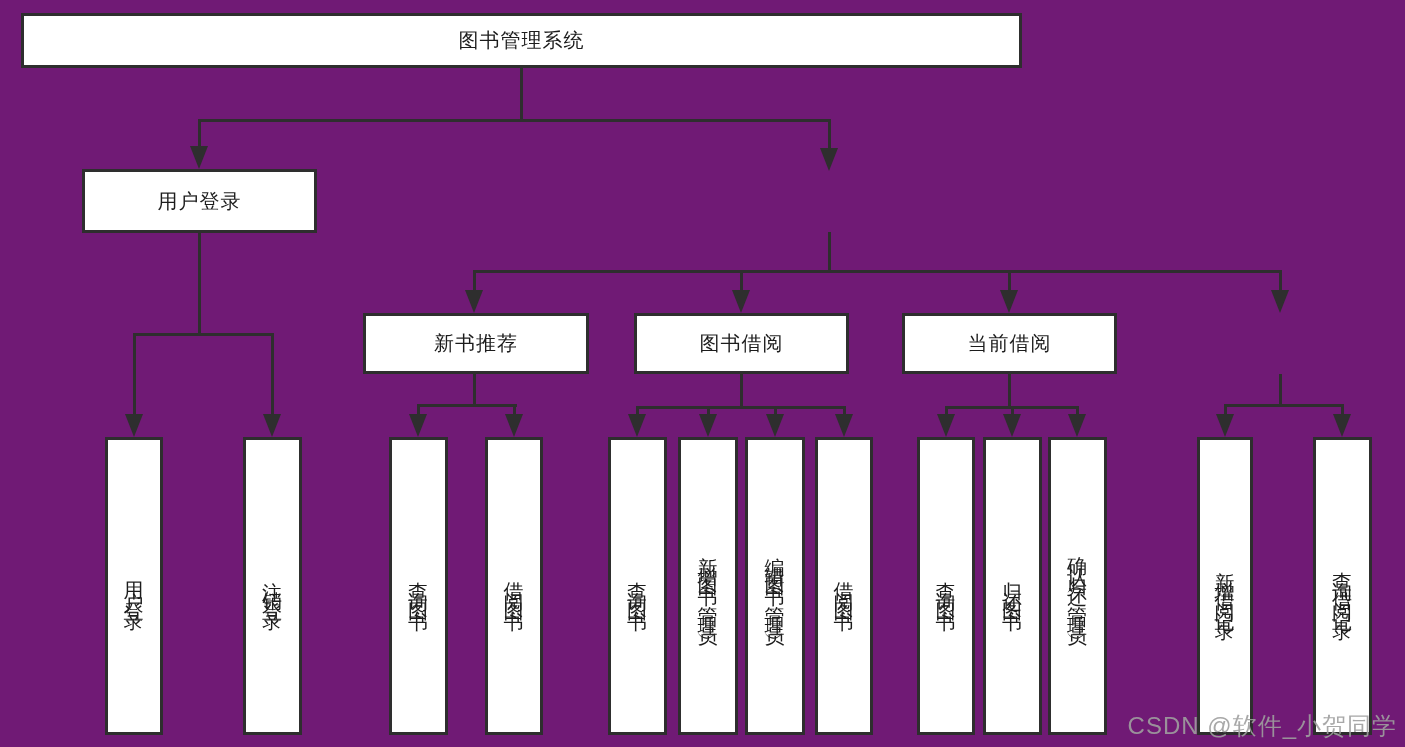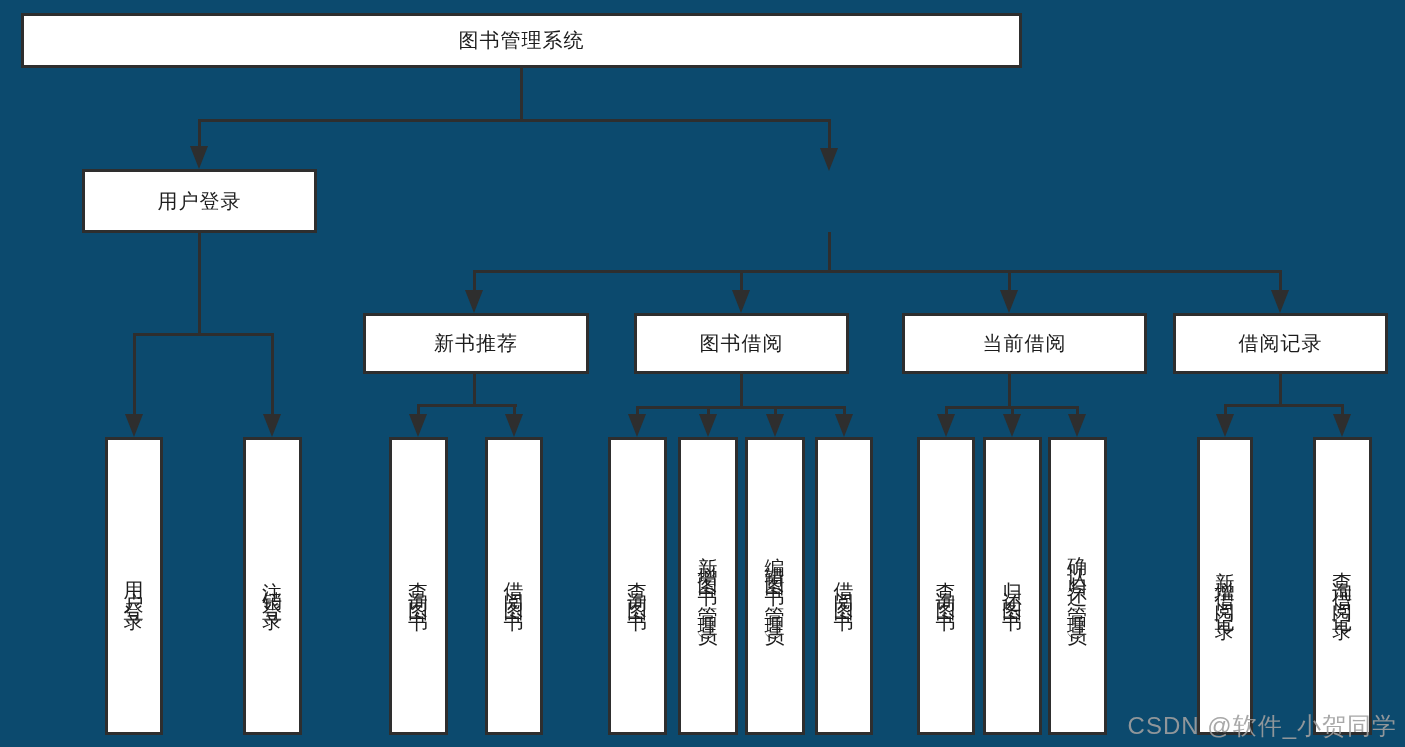--- a/index.html
+++ b/index.html
@@ -1,17 +1,17 @@
 <!DOCTYPE html>
 <html><head>
 <meta charset="utf-8">
 <style>
   html,body{margin:0;padding:0;background:#ffffff;}
   #diagram{
-    position:relative;width:1405px;height:747px;background:#0c4a6e;overflow:hidden;
+    position:relative;width:1405px;height:747px;background:#701a75;overflow:hidden;
     font-family:"Liberation Sans", sans-serif;color:#1c1c1c;
   }
   .box{
     position:absolute;box-sizing:border-box;border:3px solid #2e2e2e;background:#ffffff;
     display:flex;align-items:center;justify-content:center;
     font-size:20px;color:#1c1c1c;letter-spacing:1px;
   }
   .vbox{
     writing-mode:vertical-rl;text-orientation:mixed;letter-spacing:10px;
     display:flex;align-items:center;justify-content:center;
@@ -57,22 +57,21 @@
   <div class="arr" style="left:465px;top:290px;"></div>
   <div class="ln" style="left:740px;top:270px;width:3px;height:25px;"></div>
   <div class="arr" style="left:732px;top:290px;"></div>
   <div class="ln" style="left:1008px;top:270px;width:3px;height:25px;"></div>
   <div class="arr" style="left:1000px;top:290px;"></div>
   <div class="ln" style="left:1279px;top:270px;width:3px;height:25px;"></div>
   <div class="arr" style="left:1271px;top:290px;"></div>
 
   <div class="box" style="left:634px;top:313px;width:215px;height:61px;">图书借阅</div>
   <div class="box" style="left:363px;top:313px;width:226px;height:61px;">新书推荐</div>
-  <div class="box" style="left:902px;top:313px;width:245px;height:61px;">当前借阅</div>
-  <div class="box" style="left:1173px;top:313px;width:215px;height:61px;">借阅记录</div>
+  <div class="box" style="left:902px;top:313px;width:215px;height:61px;">当前借阅</div>
 
   <div class="ln" style="left:473px;top:374px;width:3px;height:33px;"></div>
   <div class="ln" style="left:417px;top:404px;width:100px;height:3px;"></div>
   <div class="ln" style="left:417px;top:404px;width:3px;height:15px;"></div>
   <div class="arr" style="left:409px;top:414px;"></div>
   <div class="ln" style="left:513px;top:404px;width:3px;height:15px;"></div>
   <div class="arr" style="left:505px;top:414px;"></div>
 
   <div class="ln" style="left:740px;top:374px;width:3px;height:35px;"></div>
   <div class="ln" style="left:636px;top:406px;width:210px;height:3px;"></div>

